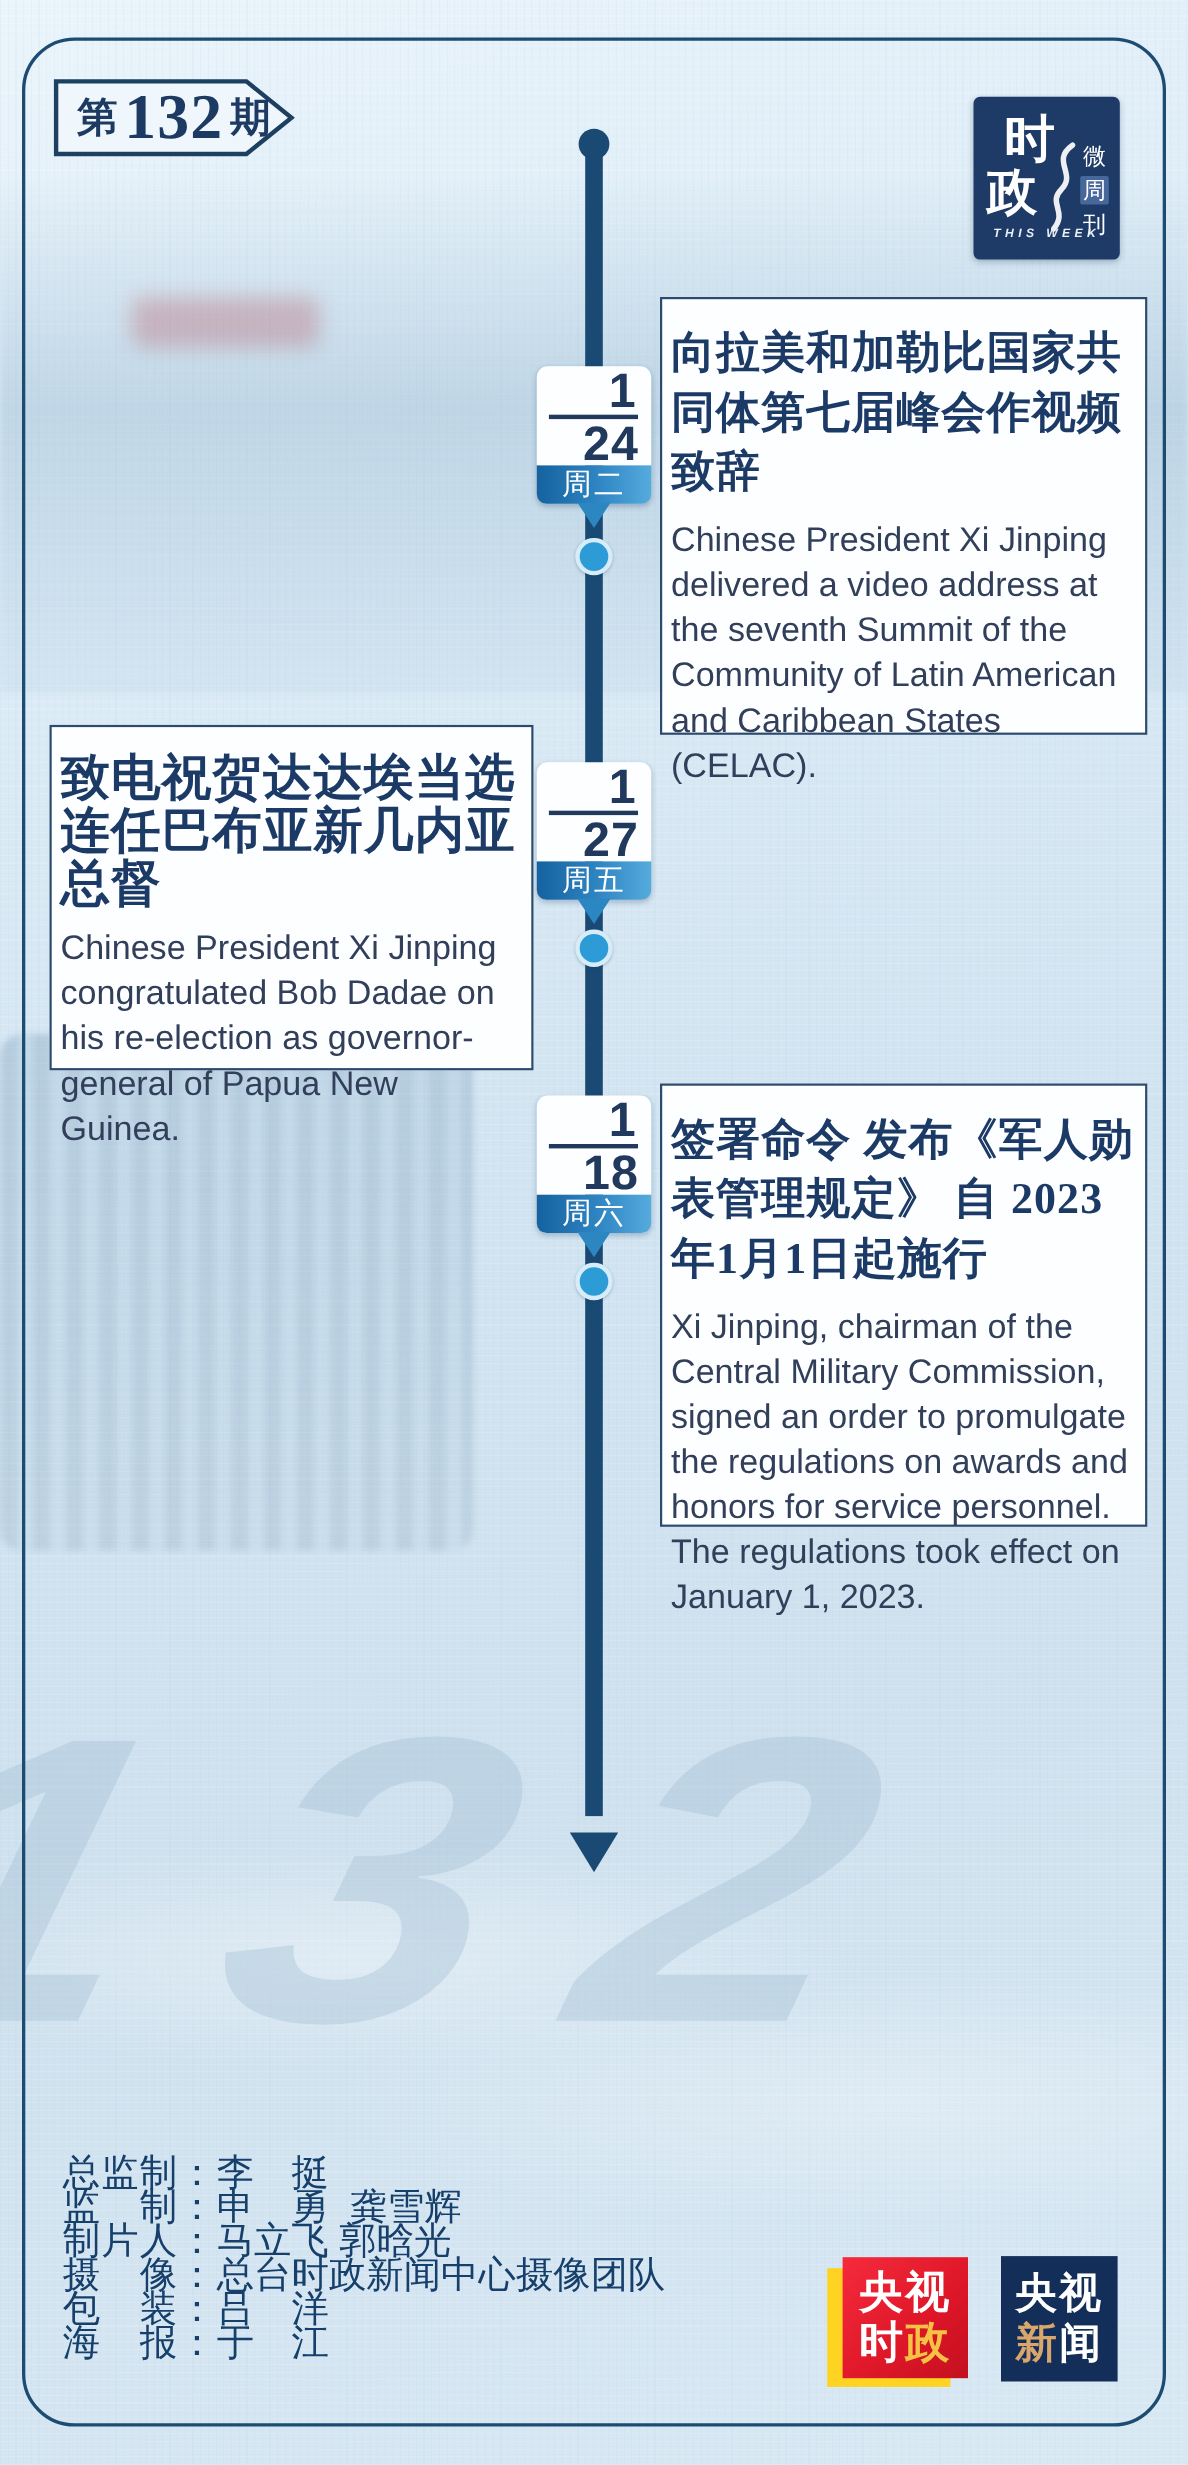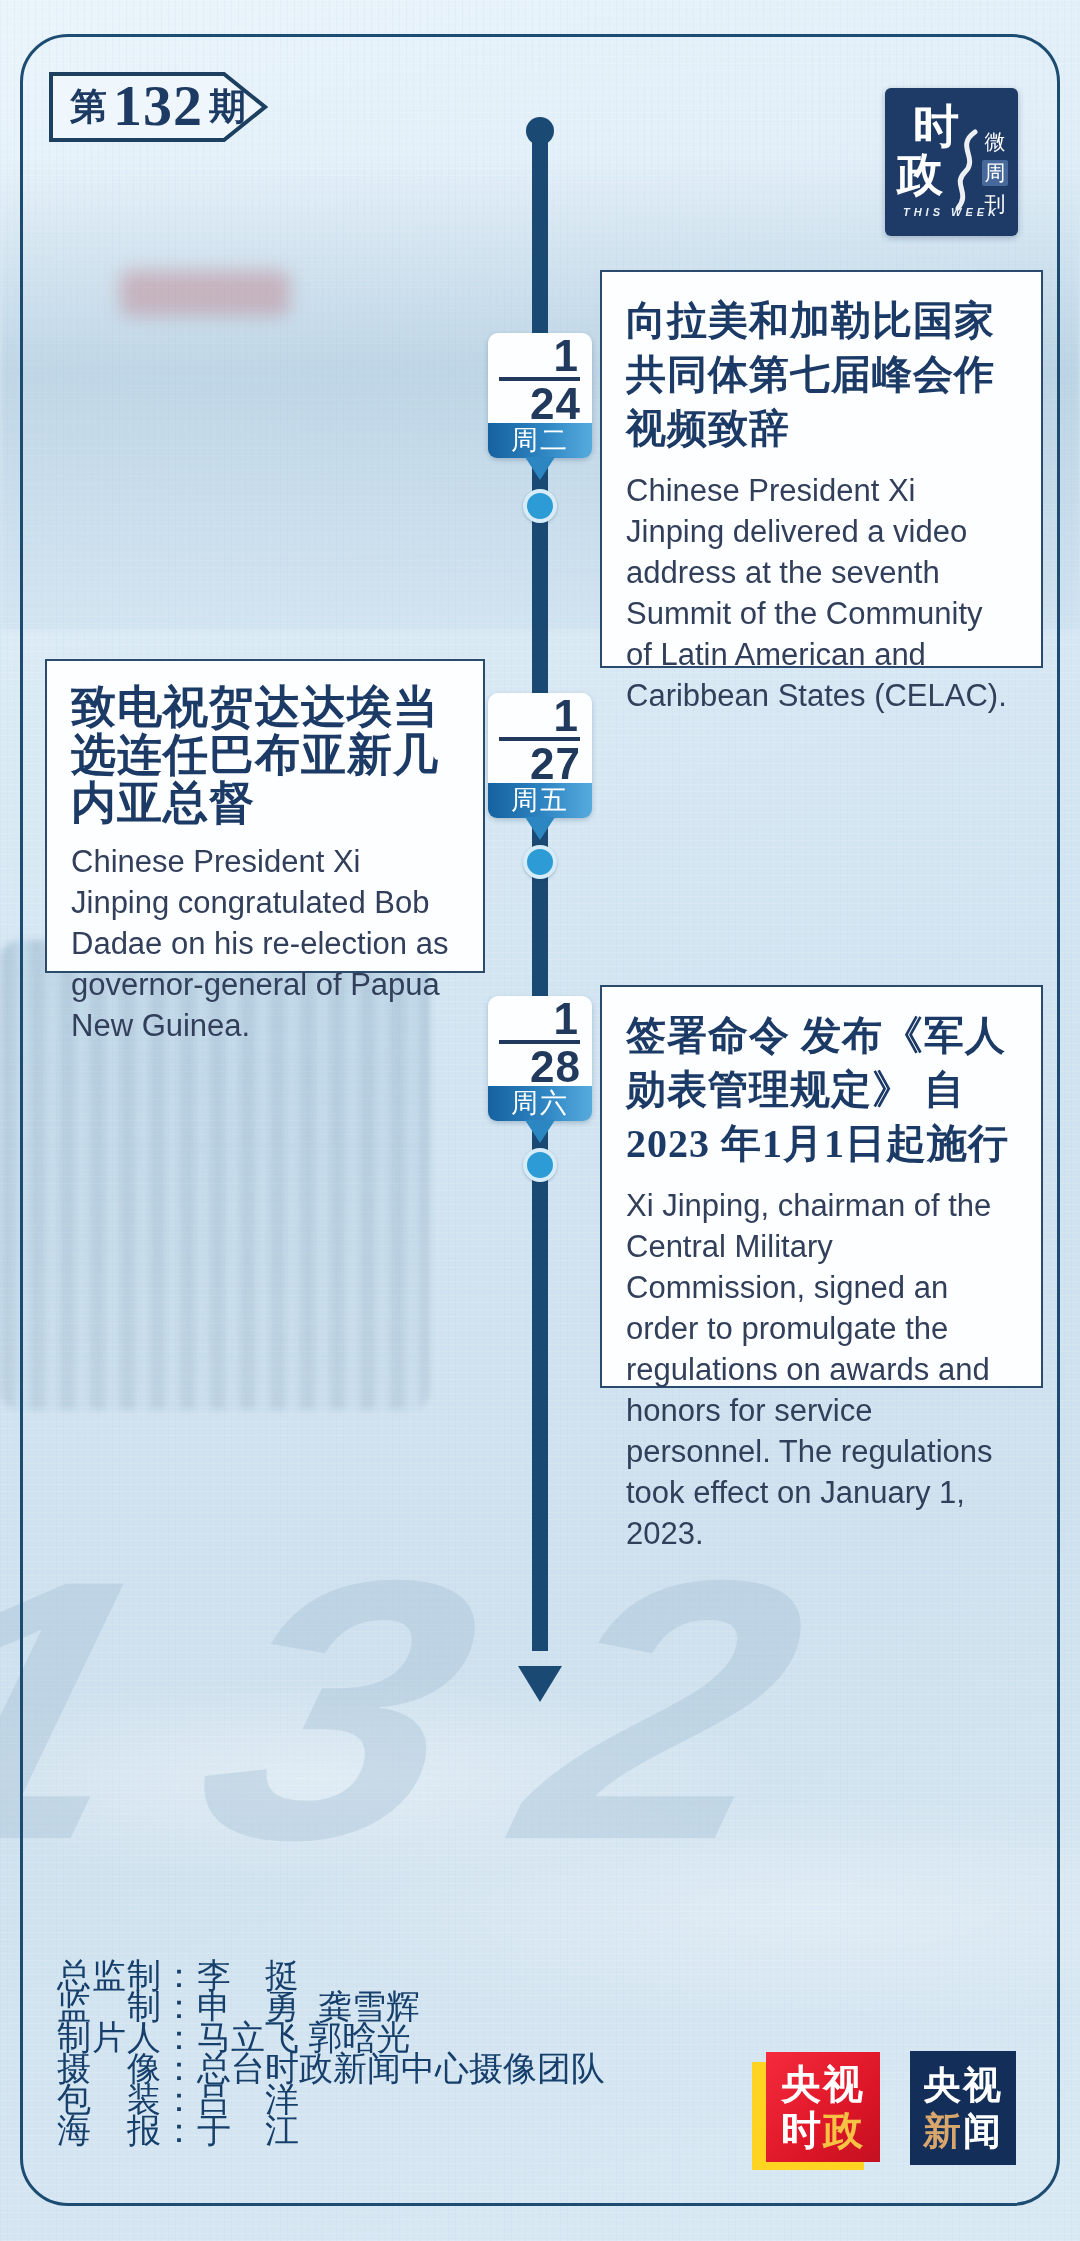--- a/index.html
+++ b/index.html
@@ -70,21 +70,21 @@
   .m-divider{position:absolute;top:44px;left:11px;width:81px;height:4px;background:#21395c;}
   .m-day{position:absolute;top:50px;right:11px;font-size:44px;line-height:42px;font-weight:700;color:#21395c;letter-spacing:1px;}
   .m-banner{height:35px;background:linear-gradient(90deg,#15629f 0%,#2f86c3 55%,#56abdd 100%);
     border-radius:0 0 9px 9px;color:#fff;font-size:27px;font-weight:400;text-align:center;line-height:35px;letter-spacing:2px;}
   .m-pointer{width:0;height:0;border-left:15px solid transparent;border-right:15px solid transparent;
     border-top:23px solid #2c86c1;margin-top:-1px;}
   .e-dot{position:absolute;left:523px;width:26px;height:26px;border-radius:50%;
     background:#2d9bd5;border:4px solid #d6ecf8;box-shadow:0 1px 3px rgba(25,60,95,.3);}
   .e-dot.d1{top:489px;} .e-dot.d2{top:845px;} .e-dot.d3{top:1148px;}
   
-  .card{position:absolute;background:#fdfeff;border:2px solid #2a4a6e;padding:22px 24px;box-sizing:border-box;}
+  .card{position:absolute;background:#fdfeff;border:2px solid #2a4a6e;padding:22px 8px;box-sizing:border-box;}
   .card.c1{left:600px;top:270px;width:443px;height:398px;}
   .card.c2{left:45px;top:659px;width:440px;height:314px;}
   .card.c3{left:600px;top:985px;width:443px;height:403px;}
   .card-title{font-family:"Liberation Serif",serif;font-weight:700;color:#1c3a66;
     font-size:40px;line-height:54px;letter-spacing:1px;}
   .card.c2 .card-title{font-size:45px;line-height:48px;}
   .card-body{margin-top:14px;color:#323f5a;font-size:31px;line-height:41px;}
   
   .credits{position:absolute;left:57px;top:1960px;color:#16406b;font-size:34px;line-height:31px;}
   .credit-row{white-space:pre;}
@@ -169,21 +169,21 @@
     </div>
     <div class="m-pointer"></div>
   </div>
   <div class="e-dot d2"></div>
 
   <div class="marker m3">
     <div class="m-card">
       <div class="m-white">
         <div class="m-month">1</div>
         <div class="m-divider"></div>
-        <div class="m-day">28</div>
+        <div class="m-day">18</div>
       </div>
       <div class="m-banner">周六</div>
     </div>
     <div class="m-pointer"></div>
   </div>
   <div class="e-dot d3"></div>
 
   <div class="card c1">
     <div class="card-title">向拉美和加勒比国家共同体第七届峰会作视频致辞</div>
     <div class="card-body">Chinese President Xi Jinping delivered a video address at the seventh Summit of the Community of Latin American and Caribbean States (CELAC).</div>

